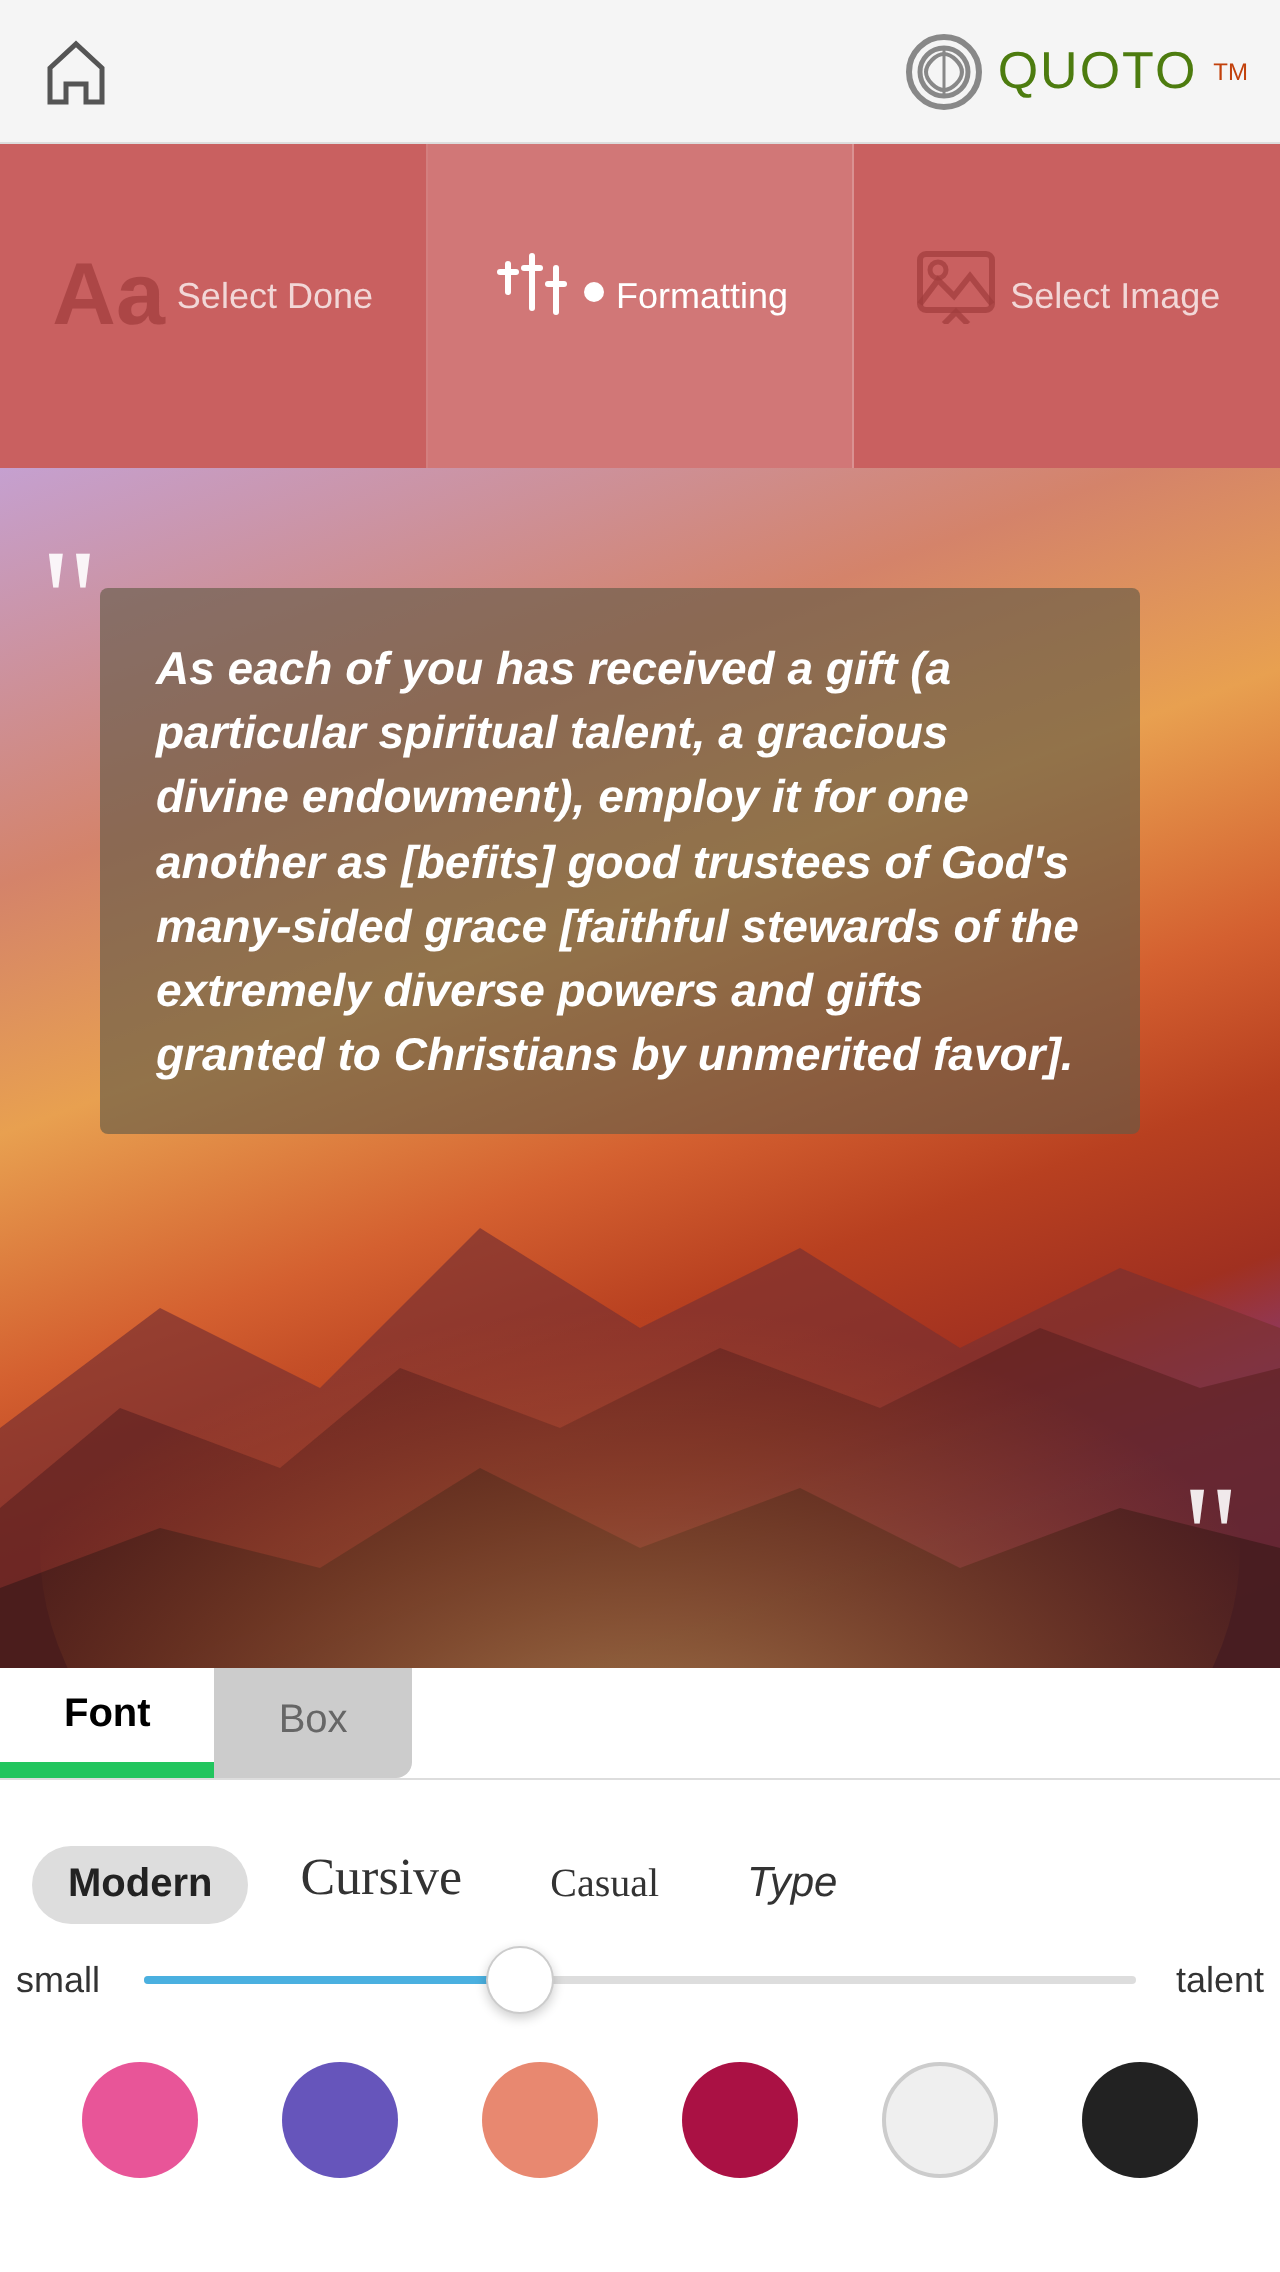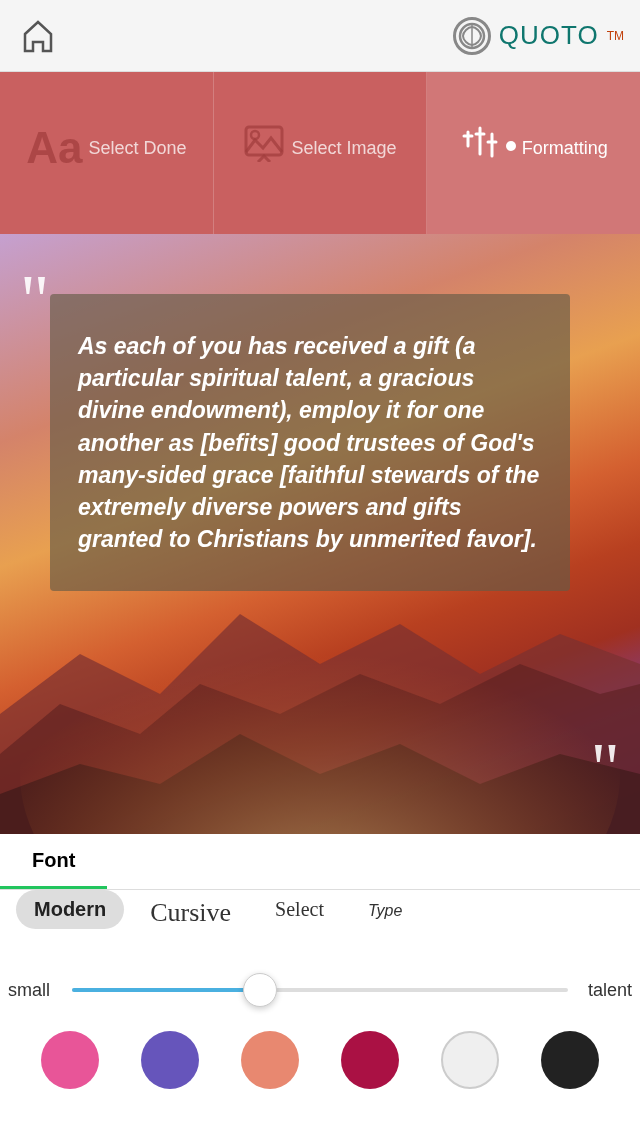--- a/index.html
+++ b/index.html
@@ -33,21 +33,21 @@
       width: 38px; height: 38px;
       border: 3px solid #888;
       border-radius: 50%;
       display: flex; align-items: center; justify-content: center;
       position: relative;
       overflow: hidden;
     }
     .logo-text {
       font-size: 26px;
       font-weight: 500;
-      color: #0f766e;
+      color: #4d7c0f;
       letter-spacing: 1px;
     }
     .logo-tm {
       font-size: 12px;
       vertical-align: super;
       color: #c2410c;
     }
     .done-btn {
       background: #3a5bb5;
       color: white;
@@ -125,21 +125,21 @@
         #6030a0 95%
       );
     }
     .quote-box {
       position: absolute;
       top: 60px;
       left: 50px;
       width: 520px;
       background: rgba(100, 90, 70, 0.65);
       border-radius: 4px;
-      padding: 36px 28px;
+      padding: 24px 28px;
     }
     .quote-text {
       font-size: 23px;
       font-weight: 700;
       color: white;
       line-height: 1.4;
       font-style: italic;
     }
     .open-quote {
       position: absolute;
@@ -178,34 +178,34 @@
     .panel-tab {
       height: 100%;
       padding: 0 32px;
       display: flex; align-items: center; justify-content: center;
       font-size: 20px;
       font-weight: 700;
       cursor: pointer;
       border-bottom: 3px solid transparent;
     }
     .panel-tab.active {
-      border-bottom: 3px solid #22c55e;
+      border-bottom: 8px solid #22c55e;
       background: white;
     }
     .panel-tab.inactive {
       background: #ccc;
       color: #666;
       font-weight: 500;
       border-radius: 0 0 8px 0;
     }
 
     
     .font-styles {
       display: flex;
-      align-items: flex-start;
+      align-items: flex-end;
       height: 72px;
       padding: 0 16px;
       gap: 8px;
     }
     .font-style-btn {
       padding: 8px 18px;
       border-radius: 20px;
       border: none;
       font-size: 20px;
       cursor: pointer;
@@ -318,46 +318,46 @@
     </div>
     <span class="logo-text">QUOTO</span>
       <span class="logo-tm">TM</span>
   </div>
 </div>
 
 <div class="tab-bar">
   <div class="tab-item">
     <div class="tab-icon" style="font-size:44px; color: rgba(160,60,60,0.7); font-weight:900;">Aa</div>
     <span class="tab-label">Select Done</span>
-  </div>
-  <div class="tab-item">
-    <div class="tab-icon">
-      <svg width="42" height="38" viewBox="0 0 42 38" fill="none">
-        <rect x="3" y="3" width="36" height="28" rx="3" stroke="rgba(160,60,60,0.7)" stroke-width="3" fill="none"></rect>
-        <polyline points="3,28 12,16 20,24 28,14 39,28" stroke="rgba(160,60,60,0.7)" stroke-width="3" fill="none"></polyline>
-        <circle cx="12" cy="11" r="4" stroke="rgba(160,60,60,0.7)" stroke-width="2.5" fill="none"></circle>
-        <polyline points="15,38 21,32 27,38" stroke="rgba(160,60,60,0.7)" stroke-width="3" fill="none"></polyline>
-      </svg>
-    </div>
-    <span class="tab-label">Select Image</span>
   </div>
   <div class="tab-item active">
     <div class="tab-icon">
       <svg width="40" height="36" viewBox="0 0 40 36" fill="none">
         <line x1="8" y1="6" x2="8" y2="20" stroke="white" stroke-width="3" stroke-linecap="round"></line>
         <line x1="4" y1="10" x2="12" y2="10" stroke="white" stroke-width="3" stroke-linecap="round"></line>
         <line x1="20" y1="2" x2="20" y2="28" stroke="white" stroke-width="3" stroke-linecap="round"></line>
         <line x1="16" y1="8" x2="24" y2="8" stroke="white" stroke-width="3" stroke-linecap="round"></line>
         <line x1="32" y1="8" x2="32" y2="30" stroke="white" stroke-width="3" stroke-linecap="round"></line>
         <line x1="28" y1="16" x2="36" y2="16" stroke="white" stroke-width="3" stroke-linecap="round"></line>
       </svg>
     </div>
     <div class="active-dot"></div>
     <span class="tab-label">Formatting</span>
   </div>
+  <div class="tab-item">
+    <div class="tab-icon">
+      <svg width="42" height="38" viewBox="0 0 42 38" fill="none">
+        <rect x="3" y="3" width="36" height="28" rx="3" stroke="rgba(160,60,60,0.7)" stroke-width="3" fill="none"></rect>
+        <polyline points="3,28 12,16 20,24 28,14 39,28" stroke="rgba(160,60,60,0.7)" stroke-width="3" fill="none"></polyline>
+        <circle cx="12" cy="11" r="4" stroke="rgba(160,60,60,0.7)" stroke-width="2.5" fill="none"></circle>
+        <polyline points="15,38 21,32 27,38" stroke="rgba(160,60,60,0.7)" stroke-width="3" fill="none"></polyline>
+      </svg>
+    </div>
+    <span class="tab-label">Select Image</span>
+  </div>
 </div>
 
 <div class="canvas-area">
   <div class="bg-gradient"></div>
 
   <svg class="mountain-svg" viewBox="0 0 640 300" preserveAspectRatio="none" style="height:300px; bottom:0; position:absolute;">
     <polygon points="0,300 0,180 80,120 160,160 240,80 320,130 400,90 480,140 560,100 640,130 640,300" fill="#7a3030" opacity="0.7"></polygon>
     <polygon points="0,300 0,220 60,170 140,200 200,150 280,180 360,140 440,170 520,130 600,160 640,150 640,300" fill="#5a2020" opacity="0.6"></polygon>
     <polygon points="0,300 0,260 80,230 160,250 240,200 320,240 400,210 480,250 560,220 640,240 640,300" fill="#3d1a1a" opacity="0.7"></polygon>
 
@@ -375,35 +375,38 @@
   </div>
 
   <div class="close-quote">"</div>
 </div>
 
 <div class="bottom-panel">
 
   <div class="panel-tabs">
     <div class="panel-tab active">
       <span>Font</span>
+    </div>
+    <div class="panel-tab inactive">
+      <span>Box</span>
     </div>
   </div>
 
   <div class="font-styles">
     <button class="font-style-btn selected">
       <span>Modern</span>
     </button>
     <button class="font-style-btn cursive">
       <span style="font-family: 'Brush Script MT', cursive; font-size:26px;">Cursive</span>
     </button>
     <button class="font-style-btn casual">
-      <span style="font-family: fantasy; font-size:20px;">Select</span>
+      <span style="font-family: fantasy; font-size:20px;">Casual</span>
     </button>
     <button class="font-style-btn type-btn">
-      <span style="font-style:italic; font-size:16px;">Type</span>
+      <span style="font-style:italic; font-size:21px;">Type</span>
     </button>
   </div>
 
   <div class="slider-row">
     <span class="slider-label">small</span>
     <div class="slider-track">
       <div class="slider-fill"></div>
       <div class="slider-thumb"></div>
     </div>
     <span class="slider-label right">talent</span>

